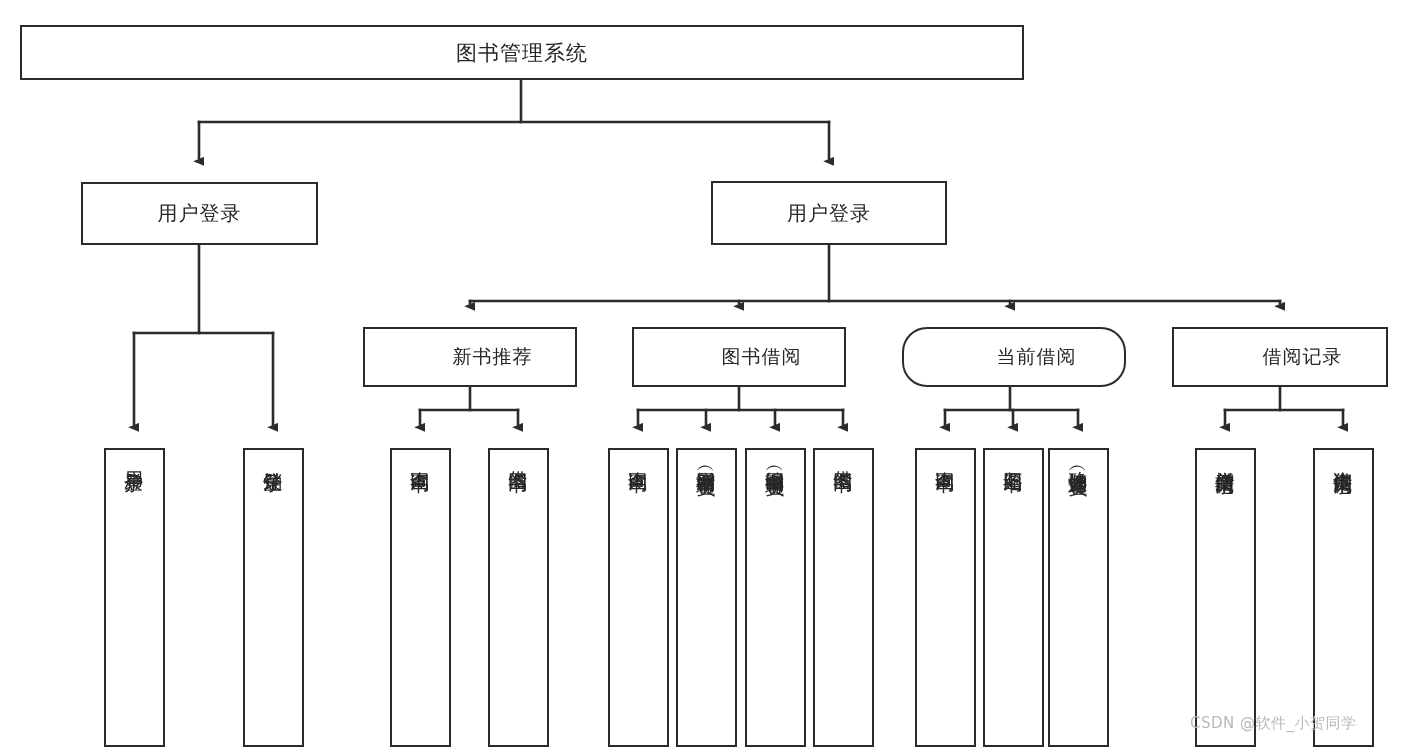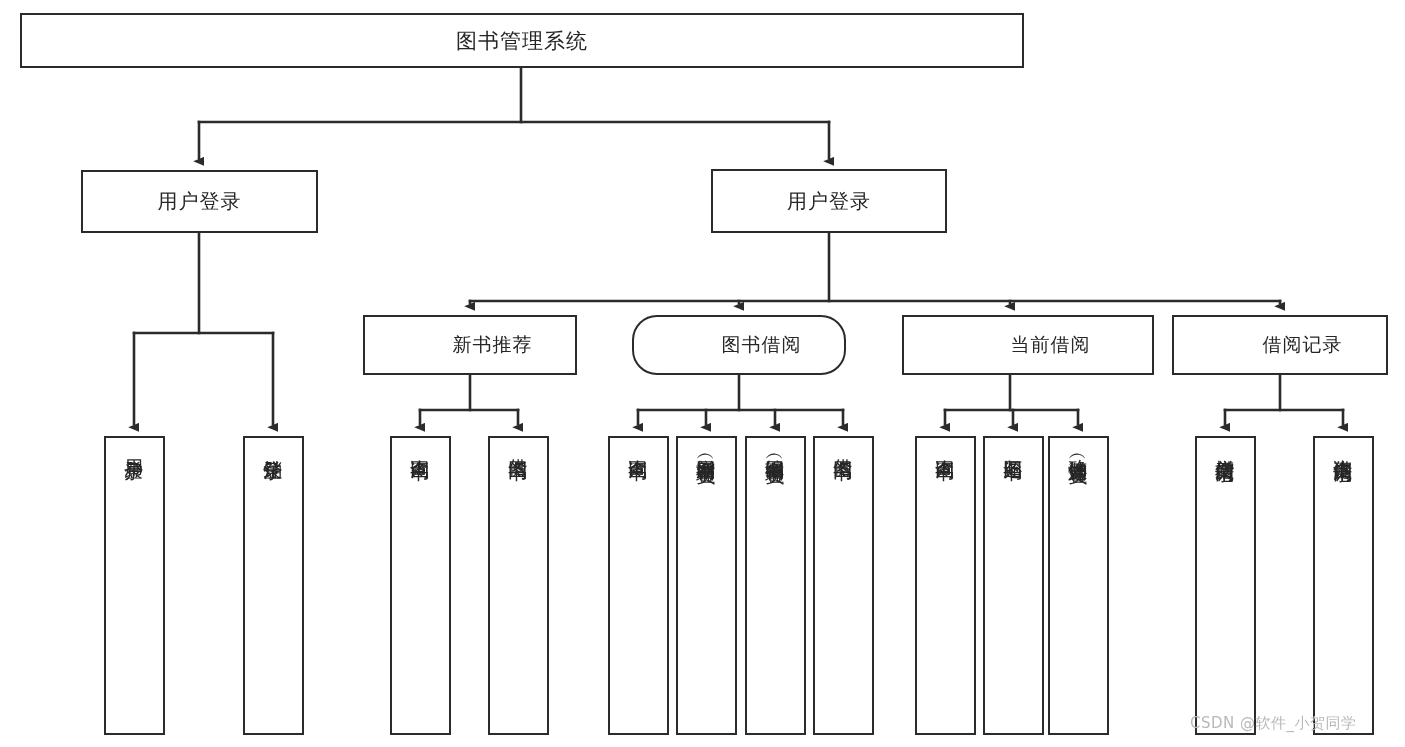--- a/index.html
+++ b/index.html
@@ -29,20 +29,21 @@
   .node {
     position: absolute;
     box-sizing: border-box;
     background: #ffffff;
     border: 2px solid #2b2b2b;
     display: flex;
     align-items: center;
     justify-content: center;
     color: #262626;
     z-index: 2;
+    margin-top: 12px;
   }
   .node.root {
     font-size: 21px;
   }
   .node.lvl1 {
     font-size: 20px;
   }
   .node.lvl2 {
     font-size: 19px;
     padding-left: 45px;
@@ -139,24 +140,24 @@
   <div class="node lvl1" style="left: 81px; top: 170px; width: 237px; height: 63px;">
     <span class="htext">用户登录</span>
   </div>
   <div class="node lvl1" style="left: 711px; top: 169px; width: 236px; height: 64px;">
     <span class="htext">用户登录</span>
   </div>
 
   <div class="node lvl2" style="left: 363px; top: 315px; width: 214px; height: 60px;">
     <span class="htext">新书推荐</span>
   </div>
-  <div class="node lvl2" style="left: 632px; top: 315px; width: 214px; height: 60px; border-radius: 25px;">
+  <div class="node lvl2" style="left: 632px; top: 315px; width: 214px; height: 60px;">
     <span class="htext">图书借阅</span>
   </div>
-  <div class="node lvl2" style="left: 902px; top: 315px; width: 252px; height: 60px;">
+  <div class="node lvl2" style="left: 902px; top: 315px; width: 224px; height: 60px; border-radius: 25px;">
     <span class="htext">当前借阅</span>
   </div>
   <div class="node lvl2" style="left: 1172px; top: 315px; width: 216px; height: 60px;">
     <span class="htext">借阅记录</span>
   </div>
 
   <div class="node leaf" style="left: 104px; top: 436px; width: 61px; height: 299px;">
     <span class="vtext">用户登录</span>
   </div>
   <div class="node leaf" style="left: 243px; top: 436px; width: 61px; height: 299px;">

